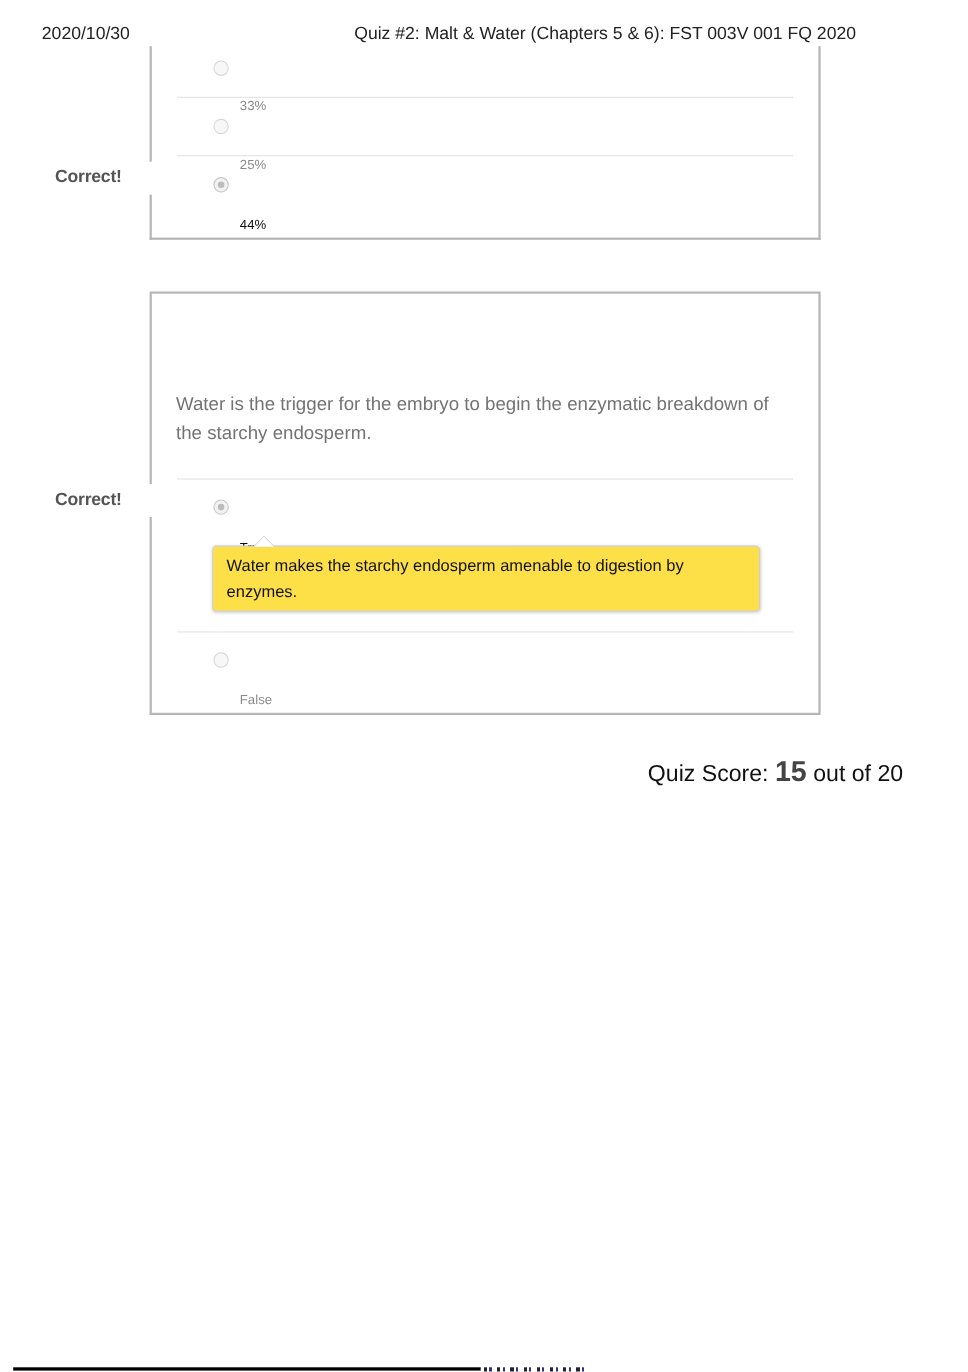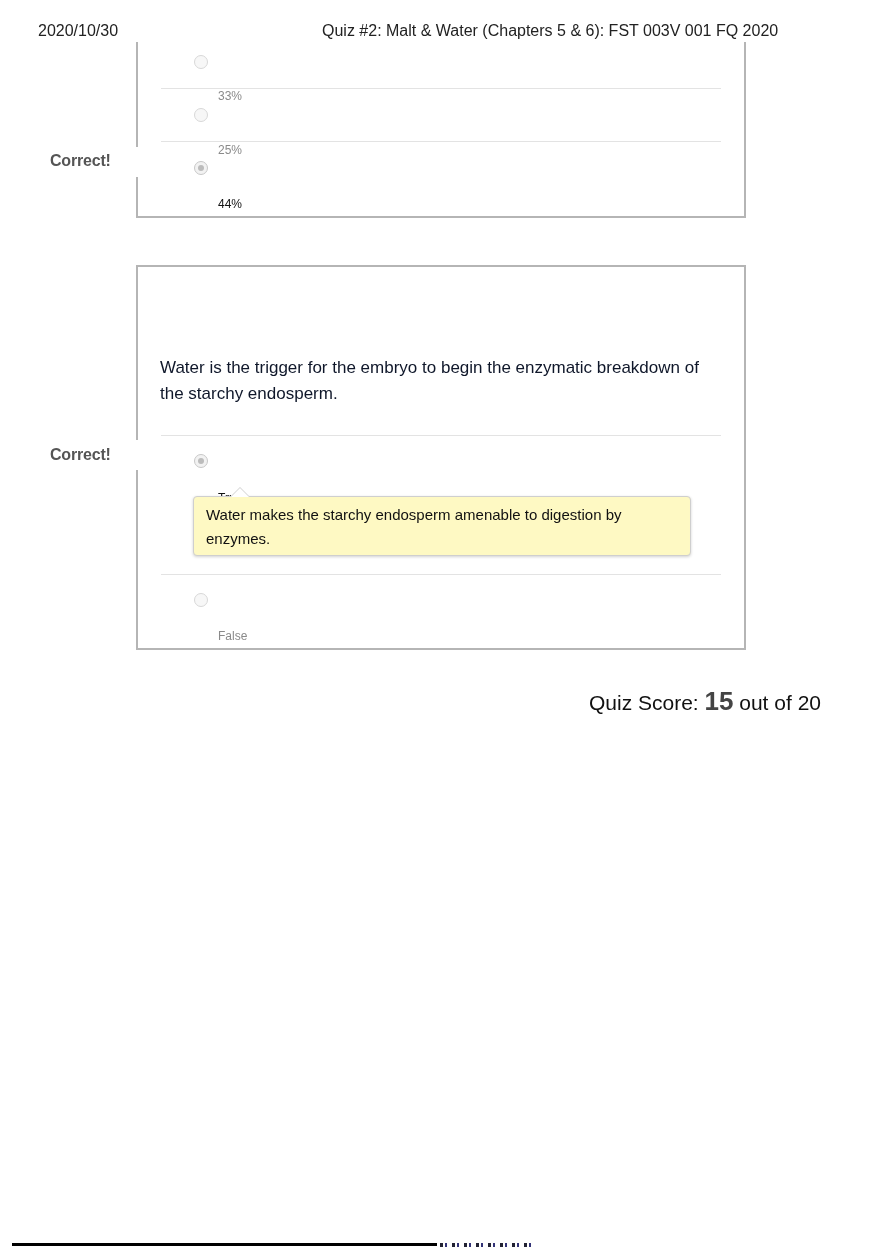--- a/index.html
+++ b/index.html
@@ -40,26 +40,26 @@
     
     .card {
       position: absolute; left: 136px; top: 265px; width: 610px; height: 385px;
       border: 2px solid #b5b5b5;
     }
     .card .header {
       position: absolute; left: 0; top: 0; width: 100%; height: 56px; border-bottom: 2px solid #b5b5b5;
     }
     .card .header .qtitle { position: absolute; left: 22px; top: 18px; font-size: 21px; font-weight: bold; color: #000; }
     .card .header .pts { position: absolute; right: 22px; top: 13px; font-size: 18px; font-weight: bold; color: #555; }
-    .card .qtext { position: absolute; left: 22px; top: 88px; width: 560px; font-size: 17px; line-height: 26px; color: #0f172a; }
+    .card .qtext { position: absolute; left: 22px; top: 88px; width: 560px; font-size: 17px; line-height: 26px; color: #737373; }
     .card .gap-left { position: absolute; left: -4px; top: 173px; width: 6px; height: 30px; background: #fff; }
 
     .comment-box {
       position: absolute; left: 55px; top: 229px; width: 498px; height: 60px;
-      border: 1px solid #cfcfcf; border-radius: 4px; background: #fef9c3;
+      border: 1px solid #cfcfcf; border-radius: 4px; background: #fde047;
       box-shadow: 0 1px 3px rgba(0,0,0,0.18);
       padding: 6px 12px; font-size: 15px; line-height: 24px; color: #111;
     }
     .comment-box .arrow {
       position: absolute; left: 36px; top: -10px; width: 0; height: 0;
       border-left: 10px solid transparent; border-right: 10px solid transparent; border-bottom: 10px solid #cfcfcf;
     }
     .comment-box .arrow::after {
       content: ""; position: absolute; left: -9px; top: 1px; width: 0; height: 0;
       border-left: 9px solid transparent; border-right: 9px solid transparent; border-bottom: 9px solid #fff;

